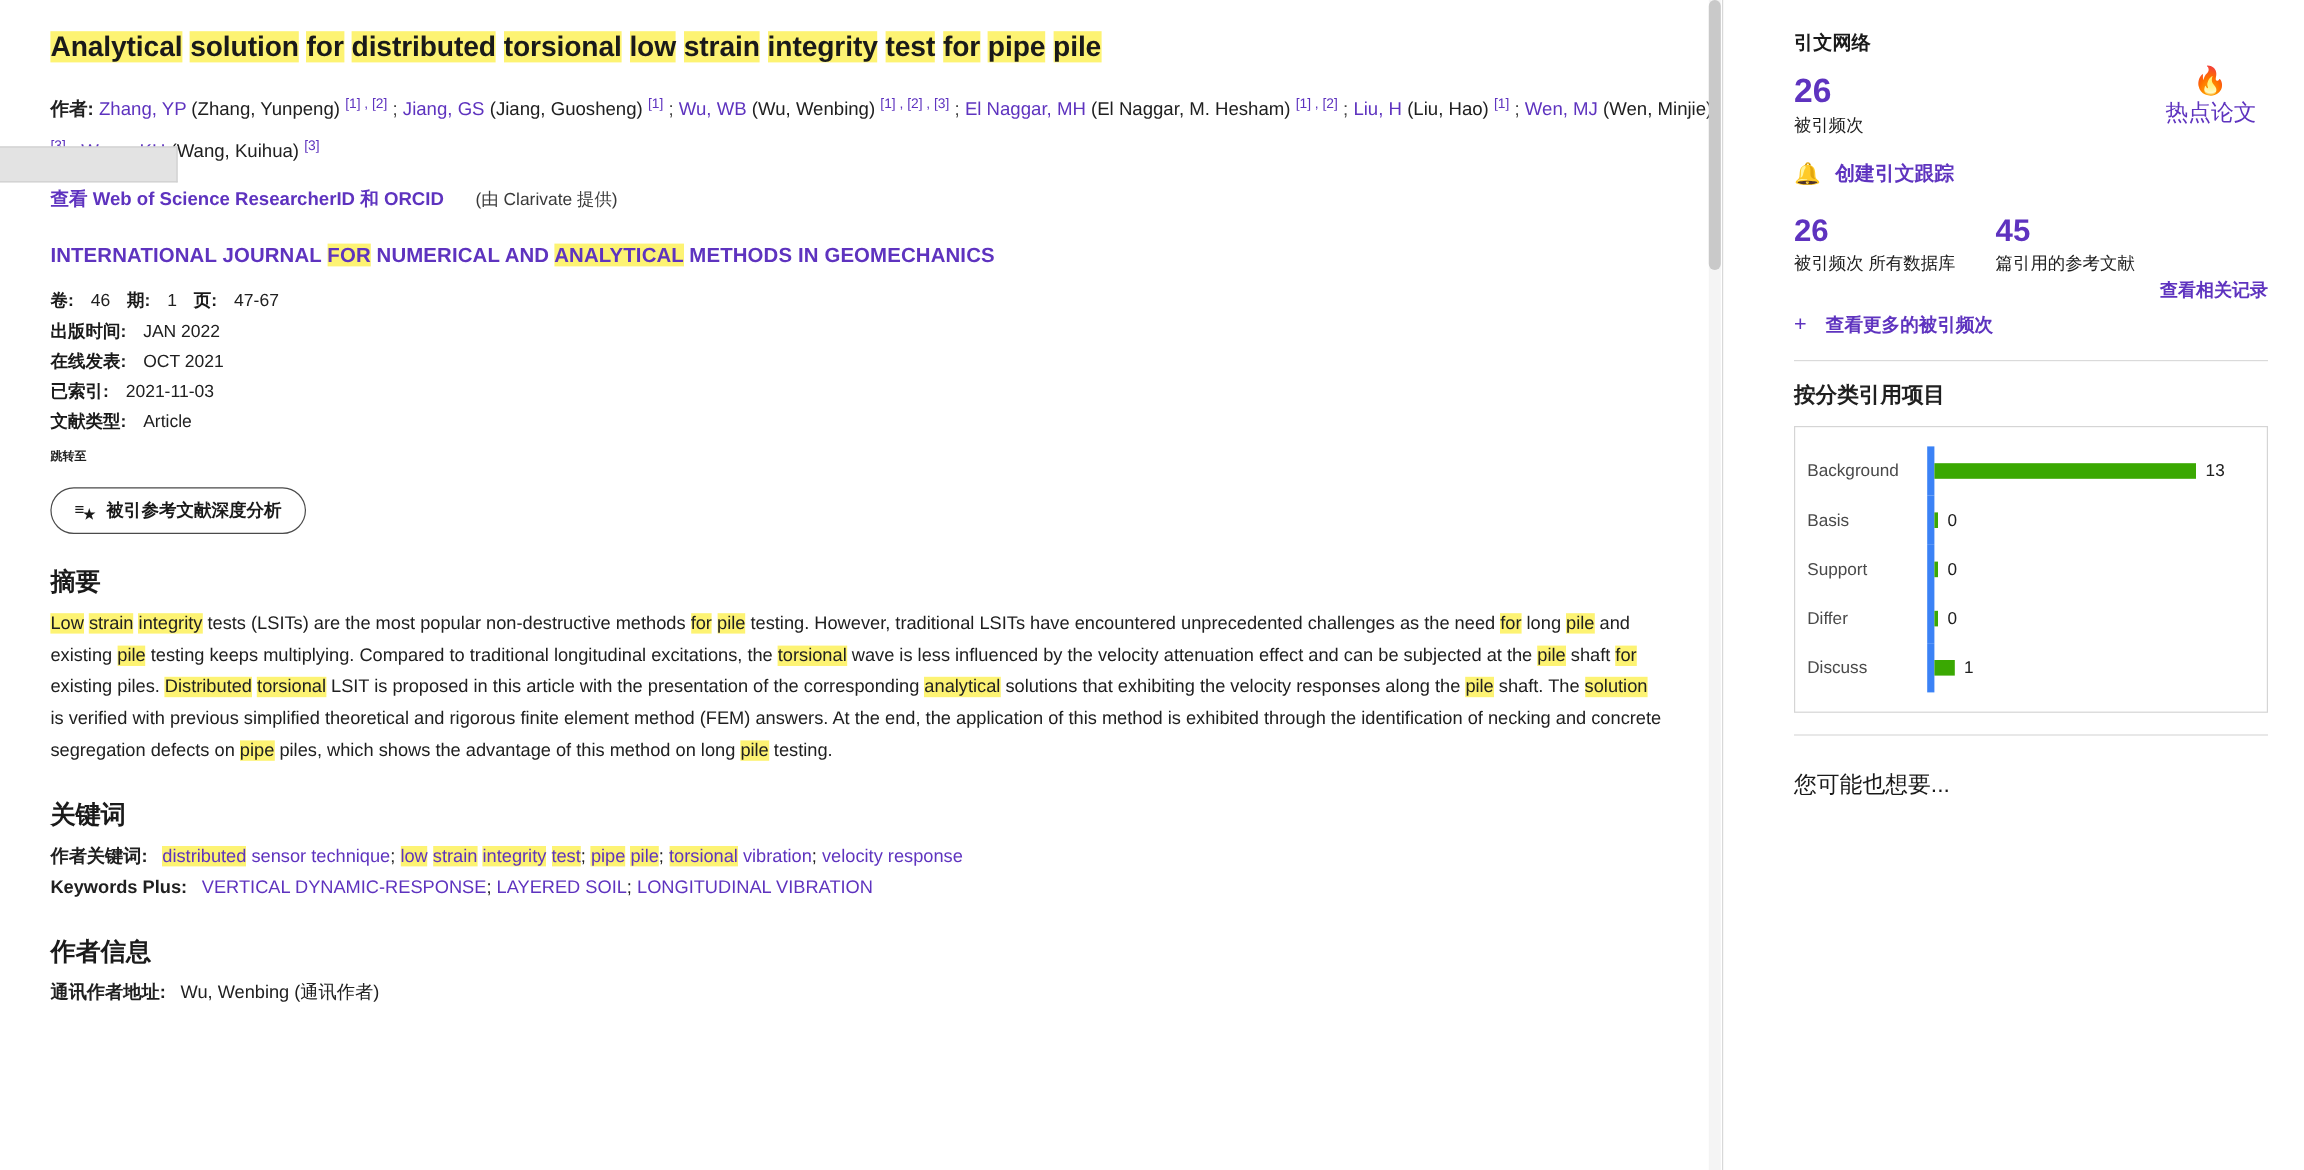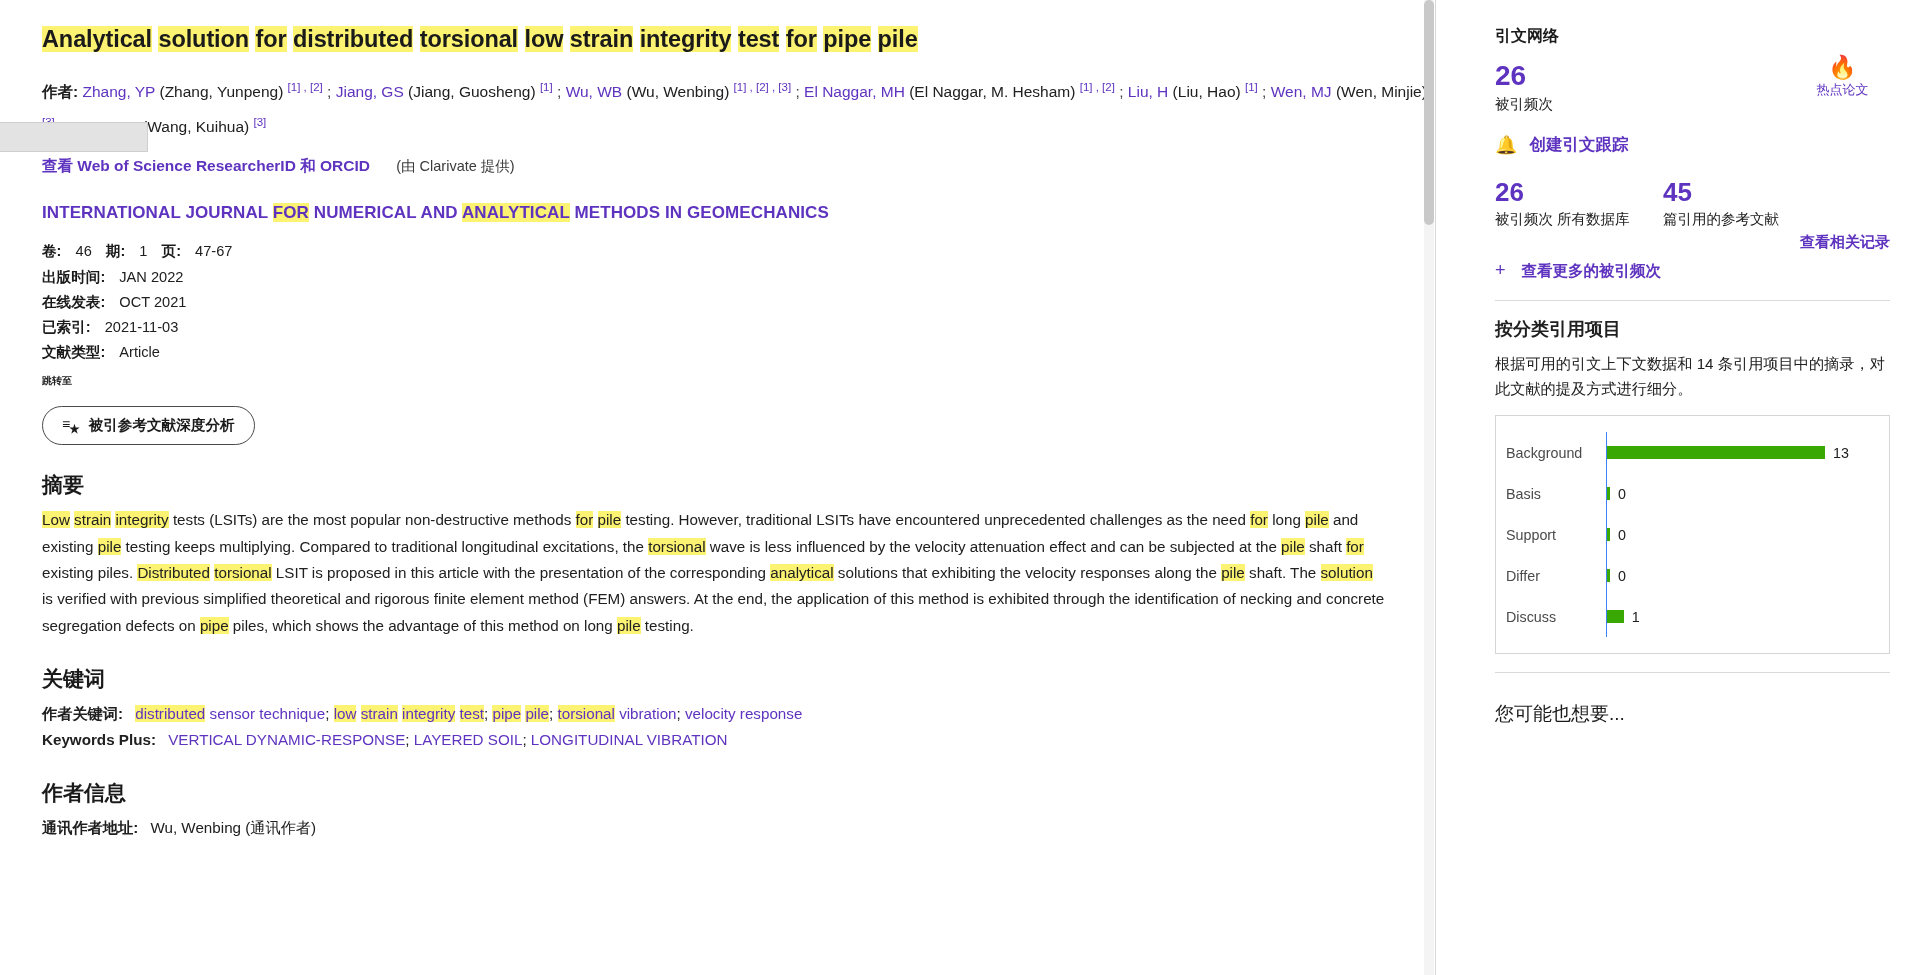--- a/index.html
+++ b/index.html
@@ -197,21 +197,21 @@
     top: -6px;
     text-align: center;
     width: 95px;
   }
   .flame {
     font-size: 23px;
     color: #e8412d;
     line-height: 24px;
   }
   .hot-label {
-    font-size: 13px;
+    font-size: 19px;
     color: #5e33bf;
     margin-top: 2px;
   }
   .track-row {
     margin-top: 20px;
     display: flex;
     align-items: center;
     gap: 12px;
     color: #5e33bf;
     font-size: 16.5px;
@@ -298,21 +298,21 @@
     text-align: left;
     font-size: 14.3px;
     color: #4a4a4a;
     padding-right: 12px;
     box-sizing: border-box;
   }
   .chart-bar-area {
     flex: 1;
     display: flex;
     align-items: center;
-    border-left: 1px solid #3b82f6;
+    border-left: 6px solid #3b82f6;
     height: 41px;
     padding-left: 0;
   }
   .chart-bar {
     height: 13px;
     background: #3aa802;
   }
   .chart-val {
     font-size: 14.3px;
     color: #202020;
@@ -454,21 +454,20 @@
     </div>
 
     <div class="more-row">
       <span class="plus">+</span>
       <a class="more-link" href="#">查看更多的被引频次</a>
     </div>
 
     <hr class="hr">
 
     <div class="cat-title">按分类引用项目</div>
-    <div class="cat-desc">根据可用的引文上下文数据和 14 条引用项目中的摘录，对此文献的提及方式进行细分。</div>
 
     <div class="chart-box" id="chart-box">
         <div class="chart-row">
           <div class="chart-cat">Background</div>
           <div class="chart-bar-area">
             <div class="chart-bar" style="width: 218px; background: rgb(58, 168, 2);"></div>
             <span class="chart-val">13</span>
           </div>
         </div>
         <div class="chart-row">

